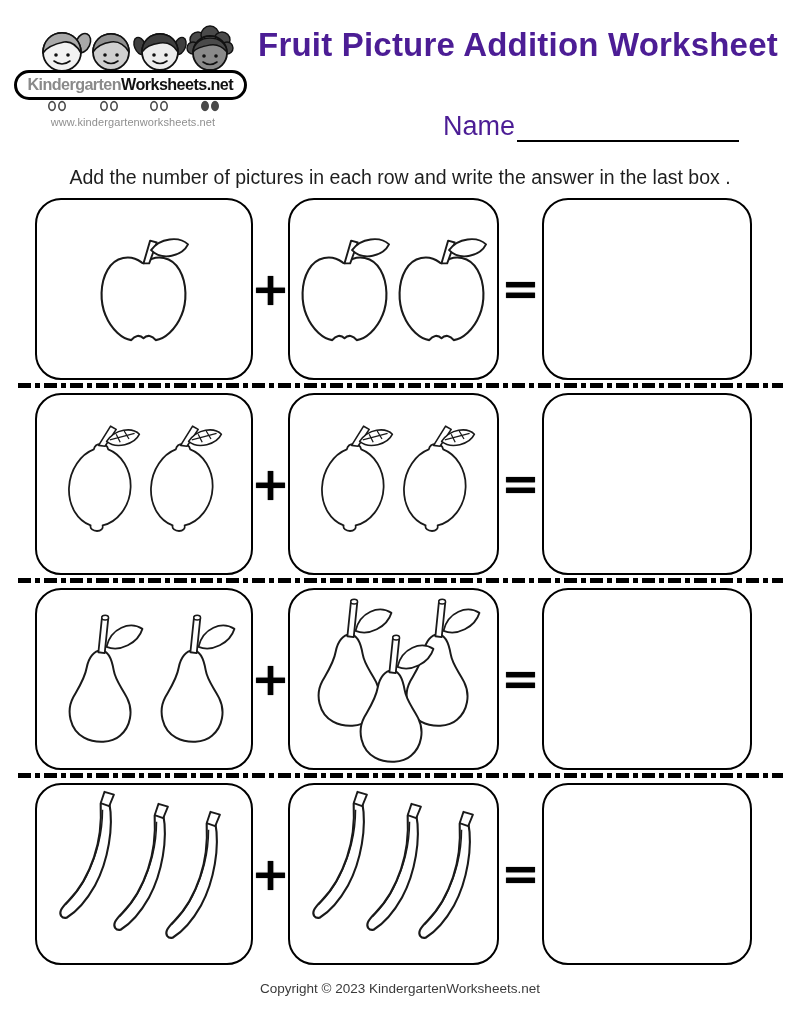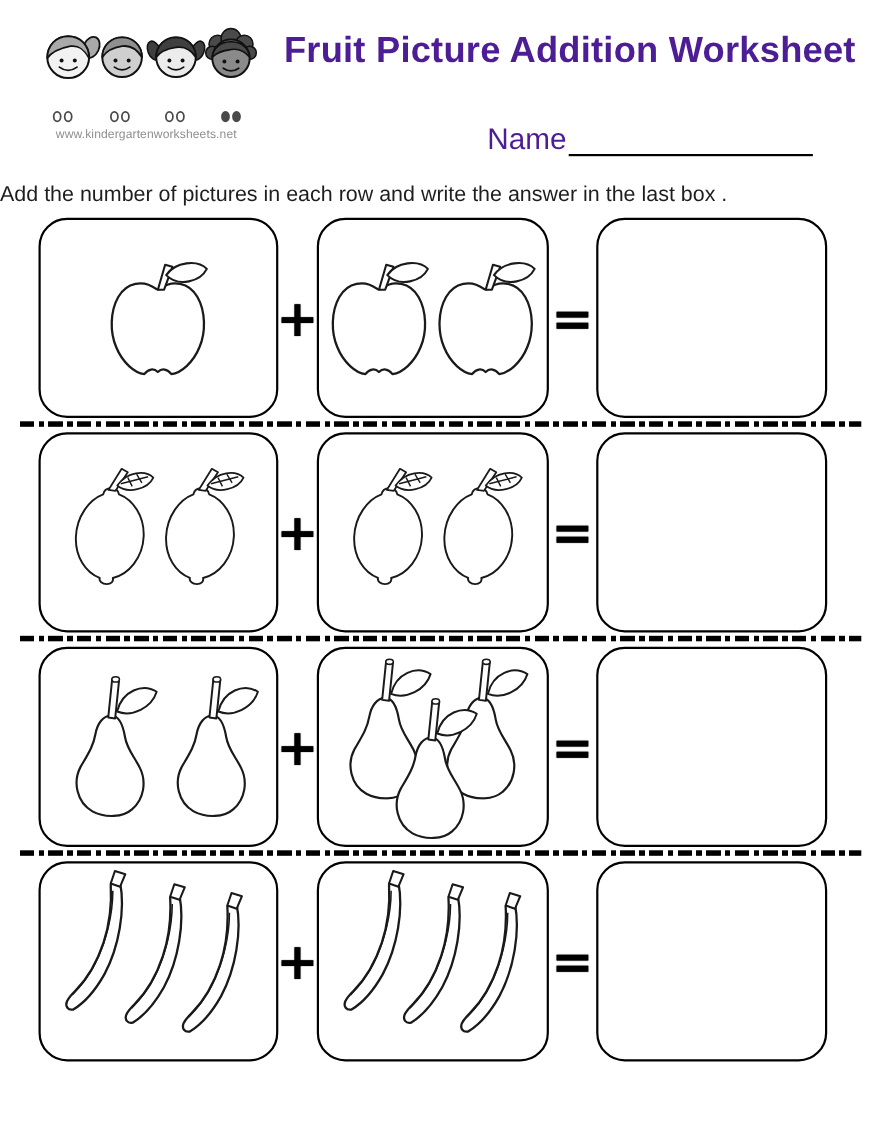--- a/index.html
+++ b/index.html
@@ -32,21 +32,21 @@
     font-size:33px;color:#4c1d95;font-weight:700;letter-spacing:0.2px;
   }
   .name-row{
     position:absolute;left:443px;top:110px;width:296px;
     display:flex;align-items:flex-end;
   }
   .name-label{font-size:27px;color:#4c1d95;line-height:32px;}
   .name-line{flex:1;border-bottom:2.5px solid #000;height:30px;margin-left:2px;}
   
   .instruction{
-    position:absolute;left:0;top:166px;width:800px;
+    position:absolute;left:0;top:166px;width:800px;text-align:center;
     font-size:19.5px;color:#1e1e1e;
   }
   
   #rows{position:absolute;left:35px;top:198px;width:717px;}
   .ws-row{display:flex;height:182px;margin-bottom:13px;}
   .fruit-box{
     position:relative;box-sizing:border-box;height:182px;
     border:2px solid #000;border-radius:26px;background:#fff;flex:none;
   }
   .box-a{width:218px;}
@@ -147,20 +147,23 @@
       <ellipse cx="38" cy="88" rx="3.2" ry="4.4" fill="#fff"></ellipse>
         <ellipse cx="48" cy="88" rx="3.2" ry="4.4" fill="#fff"></ellipse>
       <ellipse cx="90" cy="88" rx="3.2" ry="4.4" fill="#fff"></ellipse>
         <ellipse cx="100" cy="88" rx="3.2" ry="4.4" fill="#fff"></ellipse>
       <ellipse cx="140" cy="88" rx="3.2" ry="4.4" fill="#fff"></ellipse>
         <ellipse cx="150" cy="88" rx="3.2" ry="4.4" fill="#fff"></ellipse>
       <ellipse cx="191" cy="88" rx="3.2" ry="4.4" fill="#4a4a4a"></ellipse>
         <ellipse cx="201" cy="88" rx="3.2" ry="4.4" fill="#4a4a4a"></ellipse>
     </g>
   </svg>
+  <div class="logo-pill">
+    <span class="brand"><span class="brand-gray">Kindergarten</span><span class="brand-black">Worksheets.net</span></span>
+  </div>
 </div>
 <div class="website-url">www.kindergartenworksheets.net</div>
 
 <div class="page-title">Fruit Picture Addition Worksheet</div>
 <div class="name-row">
   <span class="name-label">Name</span>
   <span class="name-line"></span>
 </div>
 
 <div class="instruction">Add the number of pictures in each row and write the answer in the last box .</div>
@@ -272,13 +275,14 @@
       </div>
       <div class="fruit-box box-ans"></div>
     </div>
   </div>
 
 <div class="dashed-divider" style="top:383px"></div>
 <div class="dashed-divider" style="top:578px"></div>
 <div class="dashed-divider" style="top:773px"></div>
 
 <div class="footer">
+  <div class="footer-line">Copyright © 2023 KindergartenWorksheets.net</div>
 </div>
 
 </body></html>

